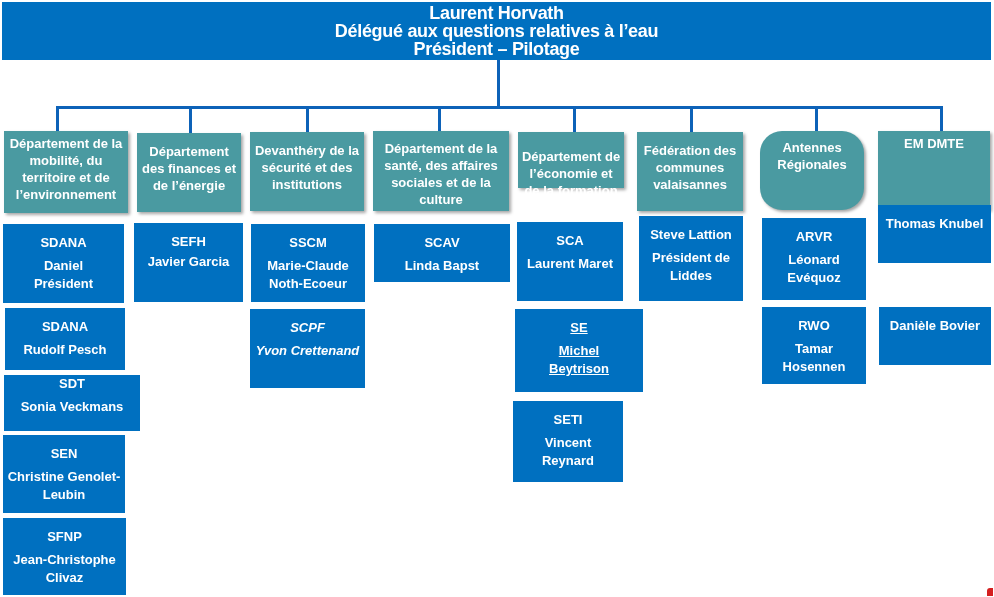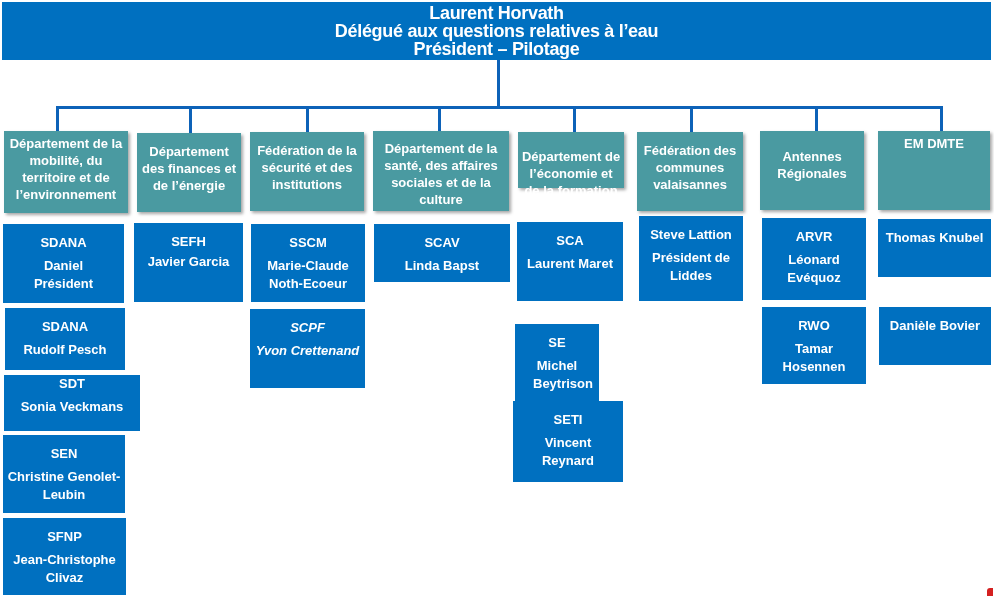--- a/index.html
+++ b/index.html
@@ -51,32 +51,32 @@
 <div class="line" style="left:815px;top:106px;width:3px;height:27px;"></div>
 <div class="line" style="left:940px;top:106px;width:3px;height:27px;"></div>
 
 <div class="dept" style="left:4px;top:131px;width:124px;height:82px;">
   <span>Département de la mobilité, du territoire et de l’environnement</span>
 </div>
 <div class="dept" style="left:137px;top:133px;width:104px;height:79px;padding-top:10px;">
   <span>Département des finances et de l’énergie</span>
 </div>
 <div class="dept" style="left:250px;top:132px;width:114px;height:79px;padding-top:10px;">
-  <span>Fédération de la sécurité et des institutions</span>
+  <span>Devanthéry de la sécurité et des institutions</span>
 </div>
 <div class="dept" style="left:373px;top:131px;width:136px;height:80px;padding-top:9px;">
   <span>Département de la santé, des affaires sociales et de la culture</span>
 </div>
 <div class="dept" style="left:518px;top:132px;width:106px;height:56px;padding-top:16px;">
   <span>Département de l’économie et de la formation</span>
 </div>
 <div class="dept" style="left:637px;top:132px;width:106px;height:79px;padding-top:10px;">
   <span>Fédération des communes valaisannes</span>
 </div>
-<div class="dept" style="left:760px;top:131px;width:104px;height:79px;padding-top:17px;">
+<div class="dept" style="left:760px;top:131px;width:104px;height:79px;padding-top:8px;border-radius:22px;">
   <span>Antennes Régionales</span>
 </div>
 <div class="dept" style="left:878px;top:131px;width:112px;height:79px;padding-top:4px;">
   <span>EM DMTE</span>
 </div>
 
 <div class="unit" style="left:3px;top:224px;width:121px;height:79px;padding-top:10px;">
   <span class="code">SDANA</span>
   <span class="person" style="padding:0 20px;">Daniel Président</span>
 </div>
@@ -113,21 +113,21 @@
 
 <div class="unit" style="left:374px;top:224px;width:136px;height:58px;padding-top:10px;">
   <span class="code">SCAV</span>
   <span class="person">Linda Bapst</span>
 </div>
 
 <div class="unit" style="left:517px;top:222px;width:106px;height:79px;padding-top:10px;">
   <span class="code">SCA</span>
   <span class="person">Laurent Maret</span>
 </div>
-<div class="unit" style="left:515px;top:324px;width:84px;height:83px;padding-top:10px;">
+<div class="unit" style="left:515px;top:309px;width:128px;height:83px;padding-top:10px;text-decoration:underline;">
   <span class="code">SE</span>
   <span class="person" style="padding:0 18px;">Michel Beytrison</span>
 </div>
 <div class="unit" style="left:513px;top:401px;width:110px;height:81px;padding-top:10px;">
   <span class="code">SETI</span>
   <span class="person" style="padding:0 22px;">Vincent Reynard</span>
 </div>
 
 <div class="unit" style="left:639px;top:216px;width:104px;height:85px;padding-top:10px;">
   <span class="code">Steve Lattion</span>
@@ -136,20 +136,20 @@
 
 <div class="unit" style="left:762px;top:218px;width:104px;height:82px;padding-top:10px;">
   <span class="code">ARVR</span>
   <span class="person" style="padding:0 18px;">Léonard Evéquoz</span>
 </div>
 <div class="unit" style="left:762px;top:307px;width:104px;height:77px;padding-top:10px;">
   <span class="code">RWO</span>
   <span class="person" style="padding:0 14px;">Tamar Hosennen</span>
 </div>
 
-<div class="unit" style="left:878px;top:219px;width:113px;height:58px;padding-top:10px;">
+<div class="unit" style="left:878px;top:205px;width:113px;height:58px;padding-top:10px;">
   <span class="code">Thomas Knubel</span>
 </div>
 <div class="unit" style="left:879px;top:307px;width:112px;height:58px;padding-top:10px;">
   <span class="code">Danièle Bovier</span>
 </div>
 
 <div class="mark"></div>
 
 </body></html>

